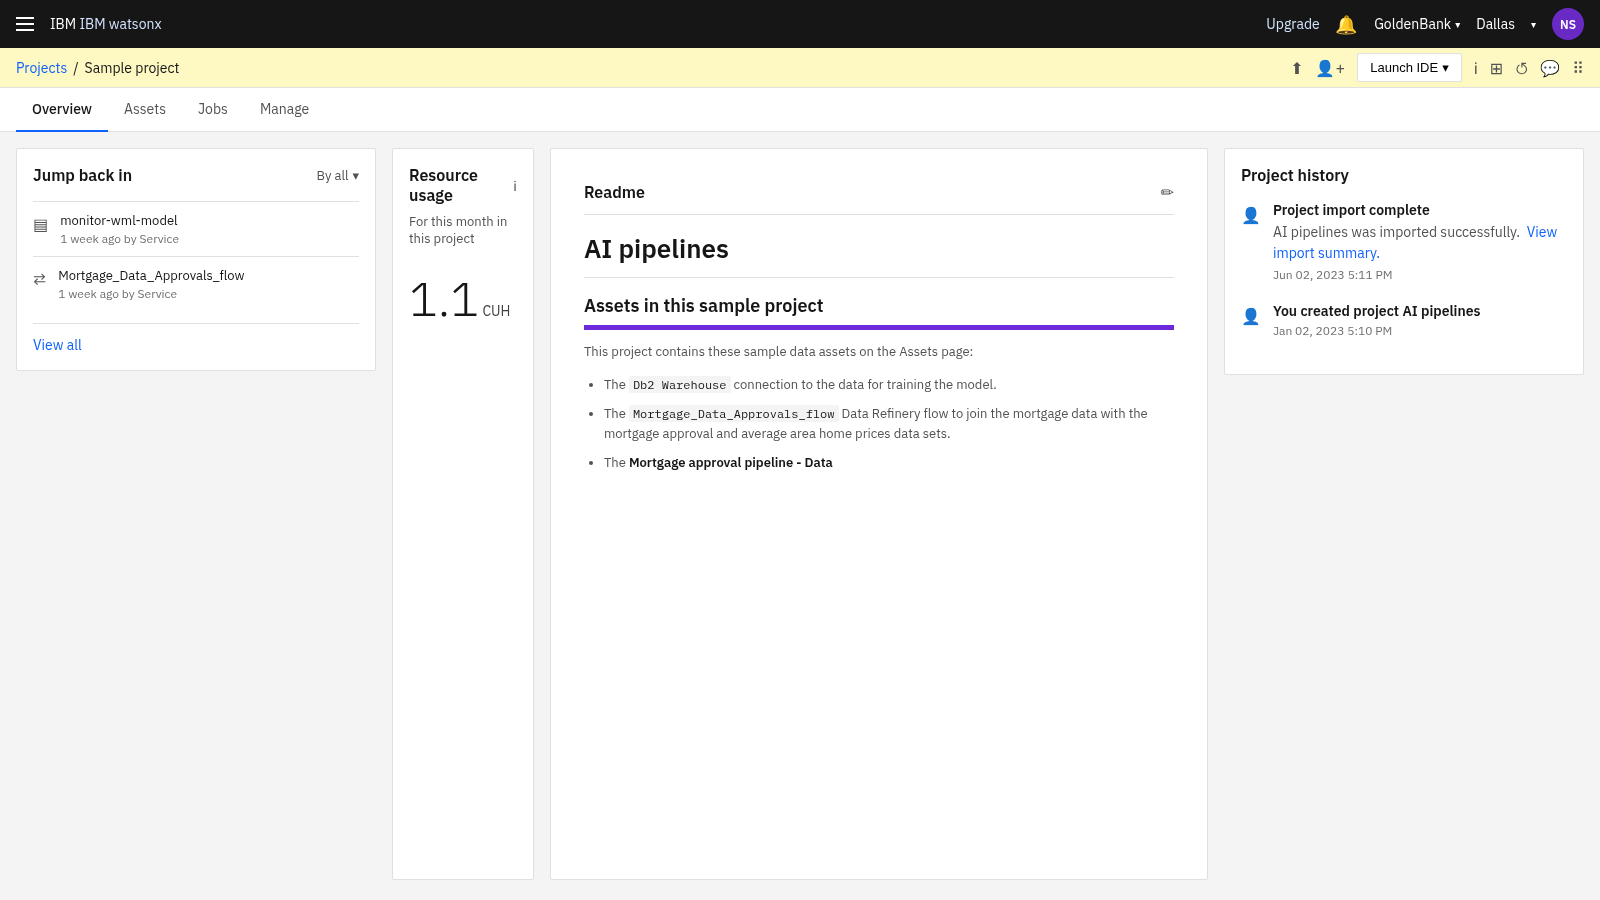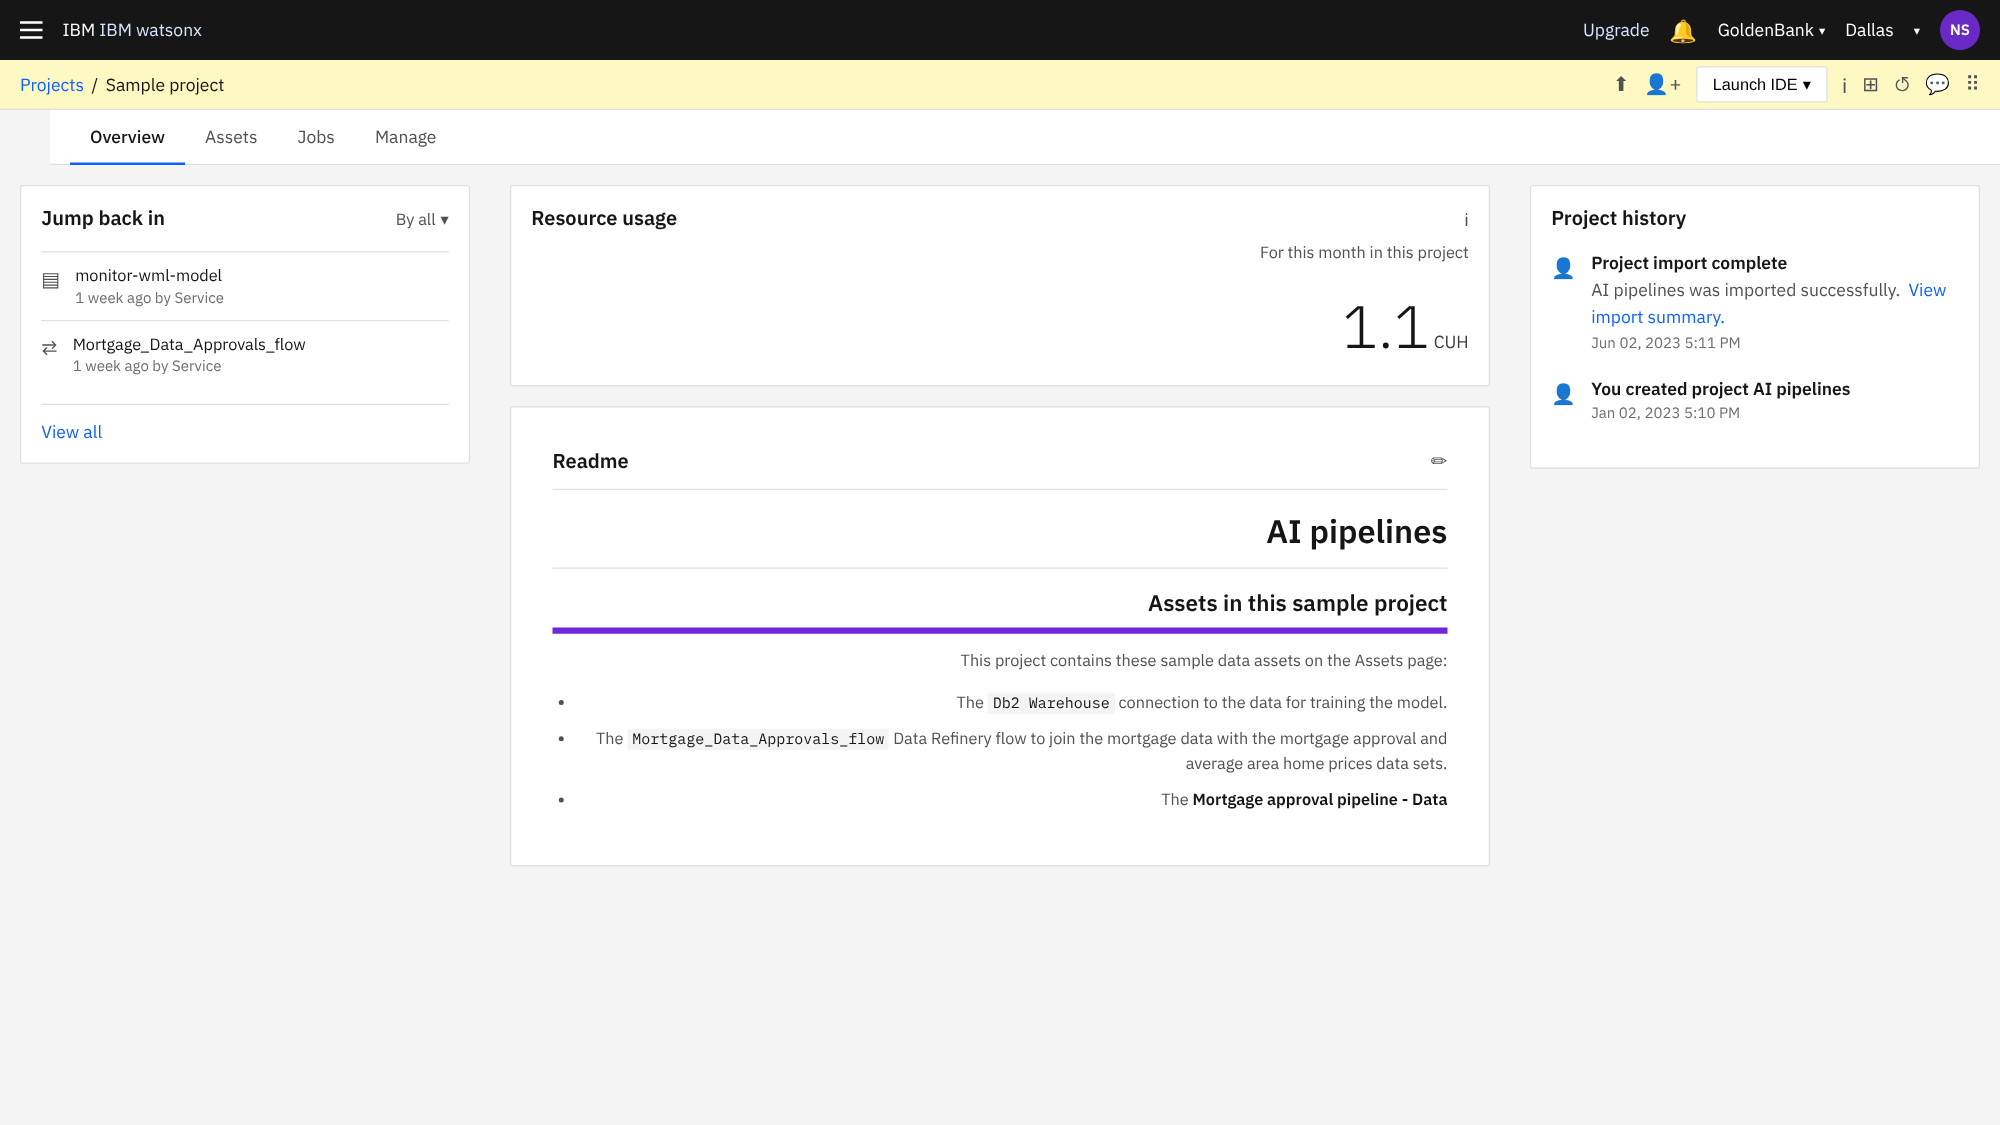--- a/index.html
+++ b/index.html
@@ -48,40 +48,39 @@
       border: 1px solid #e0e0e0; padding: 6px 12px; font-size: 13px;
       background: #fff; cursor: pointer; border-radius: 2px;
     }
 
     
     .tabs-bar {
       background: #fff;
       border-bottom: 1px solid #e0e0e0;
       display: flex;
       padding: 0 16px;
-      margin-left: 40px;
     }
     .tab {
       padding: 12px 16px;
       font-size: 14px;
       cursor: pointer;
       color: #525252;
       border-bottom: 2px solid transparent;
       margin-bottom: -1px;
     }
     .tab.active {
       color: #161616;
       border-bottom: 2px solid #0f62fe;
       font-weight: 500;
     }
 
     
     .main-content {
       display: flex;
-      gap: 16px;
+      gap: 0;
       padding: 16px;
       min-height: calc(900px - 48px - 40px - 48px);
     }
 
     
     .left-panel {
       width: 360px;
       min-width: 360px;
       background: #fff;
       border: 1px solid #e0e0e0;
@@ -117,24 +116,23 @@
       text-decoration: none;
       cursor: pointer;
       padding-top: 12px;
       border-top: 1px solid #e0e0e0;
     }
 
     
     .middle-panel {
       flex: 1;
       display: flex;
-      flex-direction: column;
+      flex-direction: row;
       gap: 16px;
       margin-right: 16px;
-      text-align: right;
     }
 
     .resource-card {
       background: #fff;
       border: 1px solid #e0e0e0;
       border-radius: 2px;
       padding: 16px;
     }
     .resource-header {
       display: flex;

